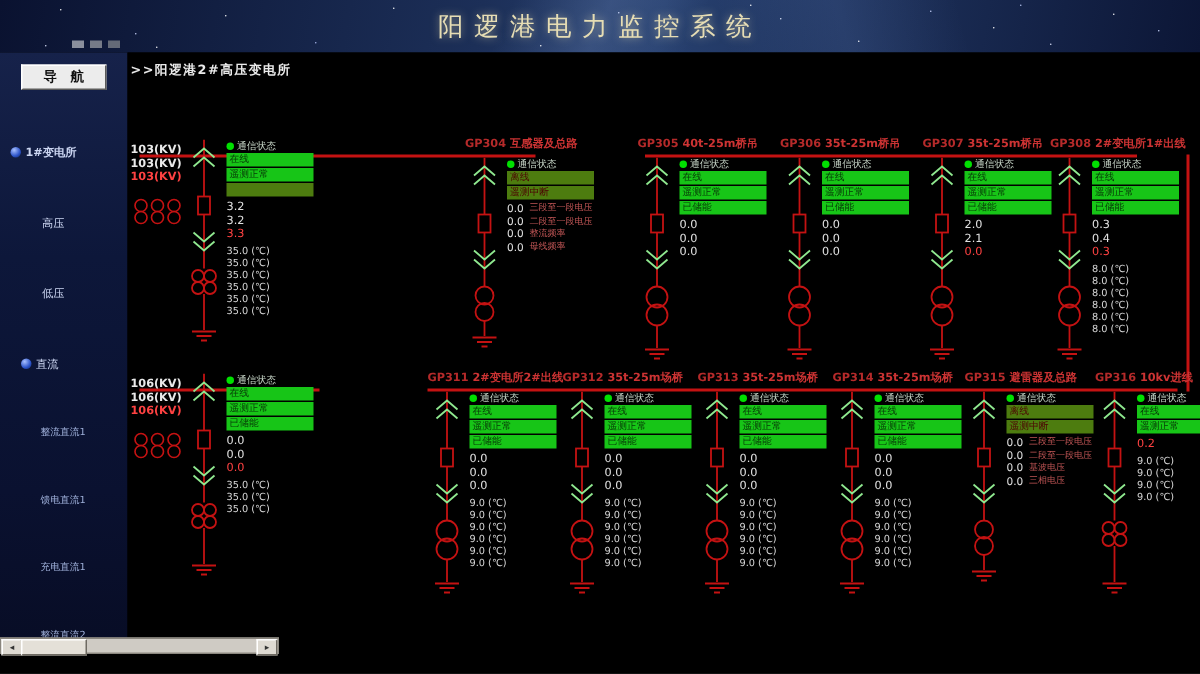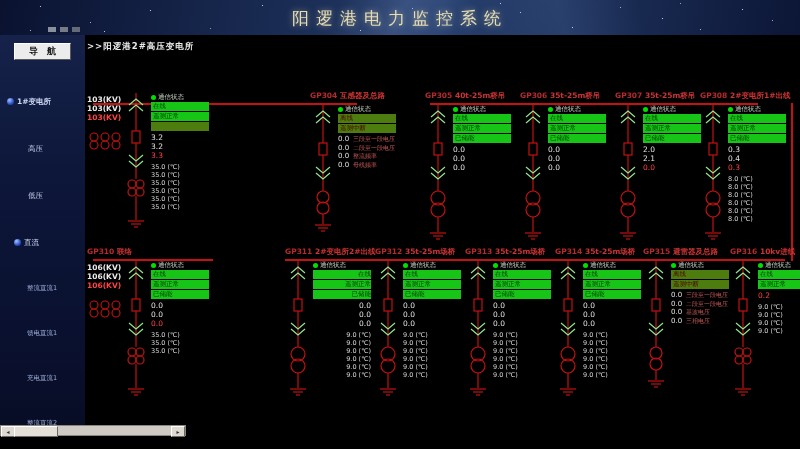--- a/index.html
+++ b/index.html
@@ -416,21 +416,20 @@
                 <div>8.0 (℃)</div>
               </div>
             </div>
           </div>
         </div>
       </div>
       <div class="d-row" style="top: 210px;">
         <div class="bus" style="left: 8px; width: 120px;"></div>
         <div class="bus" style="left: 200px; width: 500px;"></div>
         <div class="feeder" style="left: 2px;">
-          <div class="f-label"><span class="f-id">GP310</span>&nbsp;<span class="f-name">联络</span></div>
           <div class="f-body">
             <div class="f-side"><div class="sl">106(KV)</div><div class="sl">106(KV)</div><div class="sl alarm">106(KV)</div><svg class="f-clusters" width="36" height="22" viewBox="0 0 36 22" fill="none" stroke="#c41212" stroke-width="1.1">
                 <circle cx="7" cy="7" r="4"></circle>
                 <circle cx="7" cy="15" r="4"></circle>
                 <circle cx="18" cy="7" r="4"></circle>
                 <circle cx="18" cy="15" r="4"></circle>
                 <circle cx="29" cy="7" r="4"></circle>
                 <circle cx="29" cy="15" r="4"></circle>
               </svg></div>
             <svg class="f-sym" width="26" height="140" viewBox="0 0 26 140" fill="none" stroke="#c41212" stroke-width="1.2">
@@ -464,21 +463,21 @@
                 <div class="alarm">0.0</div>
               </div>
               <div class="f-temps">
                 <div>35.0 (℃)</div>
                 <div>35.0 (℃)</div>
                 <div>35.0 (℃)</div>
               </div>
             </div>
           </div>
         </div>
-        <div class="feeder" style="left: 200px; text-align: right;">
+        <div class="feeder" style="left: 200px;">
           <div class="f-label"><span class="f-id">GP311</span>&nbsp;<span class="f-name">2#变电所2#出线</span></div>
           <div class="f-body">
             <svg class="f-sym" width="26" height="140" viewBox="0 0 26 140" fill="none" stroke="#c41212" stroke-width="1.2">
               <line x1="13" y1="0" x2="13" y2="38"></line>
               <polyline class="ch" points="6,12 13,6 20,12"></polyline>
               <polyline class="ch" points="6,18 13,12 20,18"></polyline>
               <rect x="9" y="38" width="8" height="12"></rect>
               <line x1="13" y1="50" x2="13" y2="86"></line>
               <polyline class="ch" points="6,62 13,68 20,62"></polyline>
               <polyline class="ch" points="6,68 13,74 20,68"></polyline>

